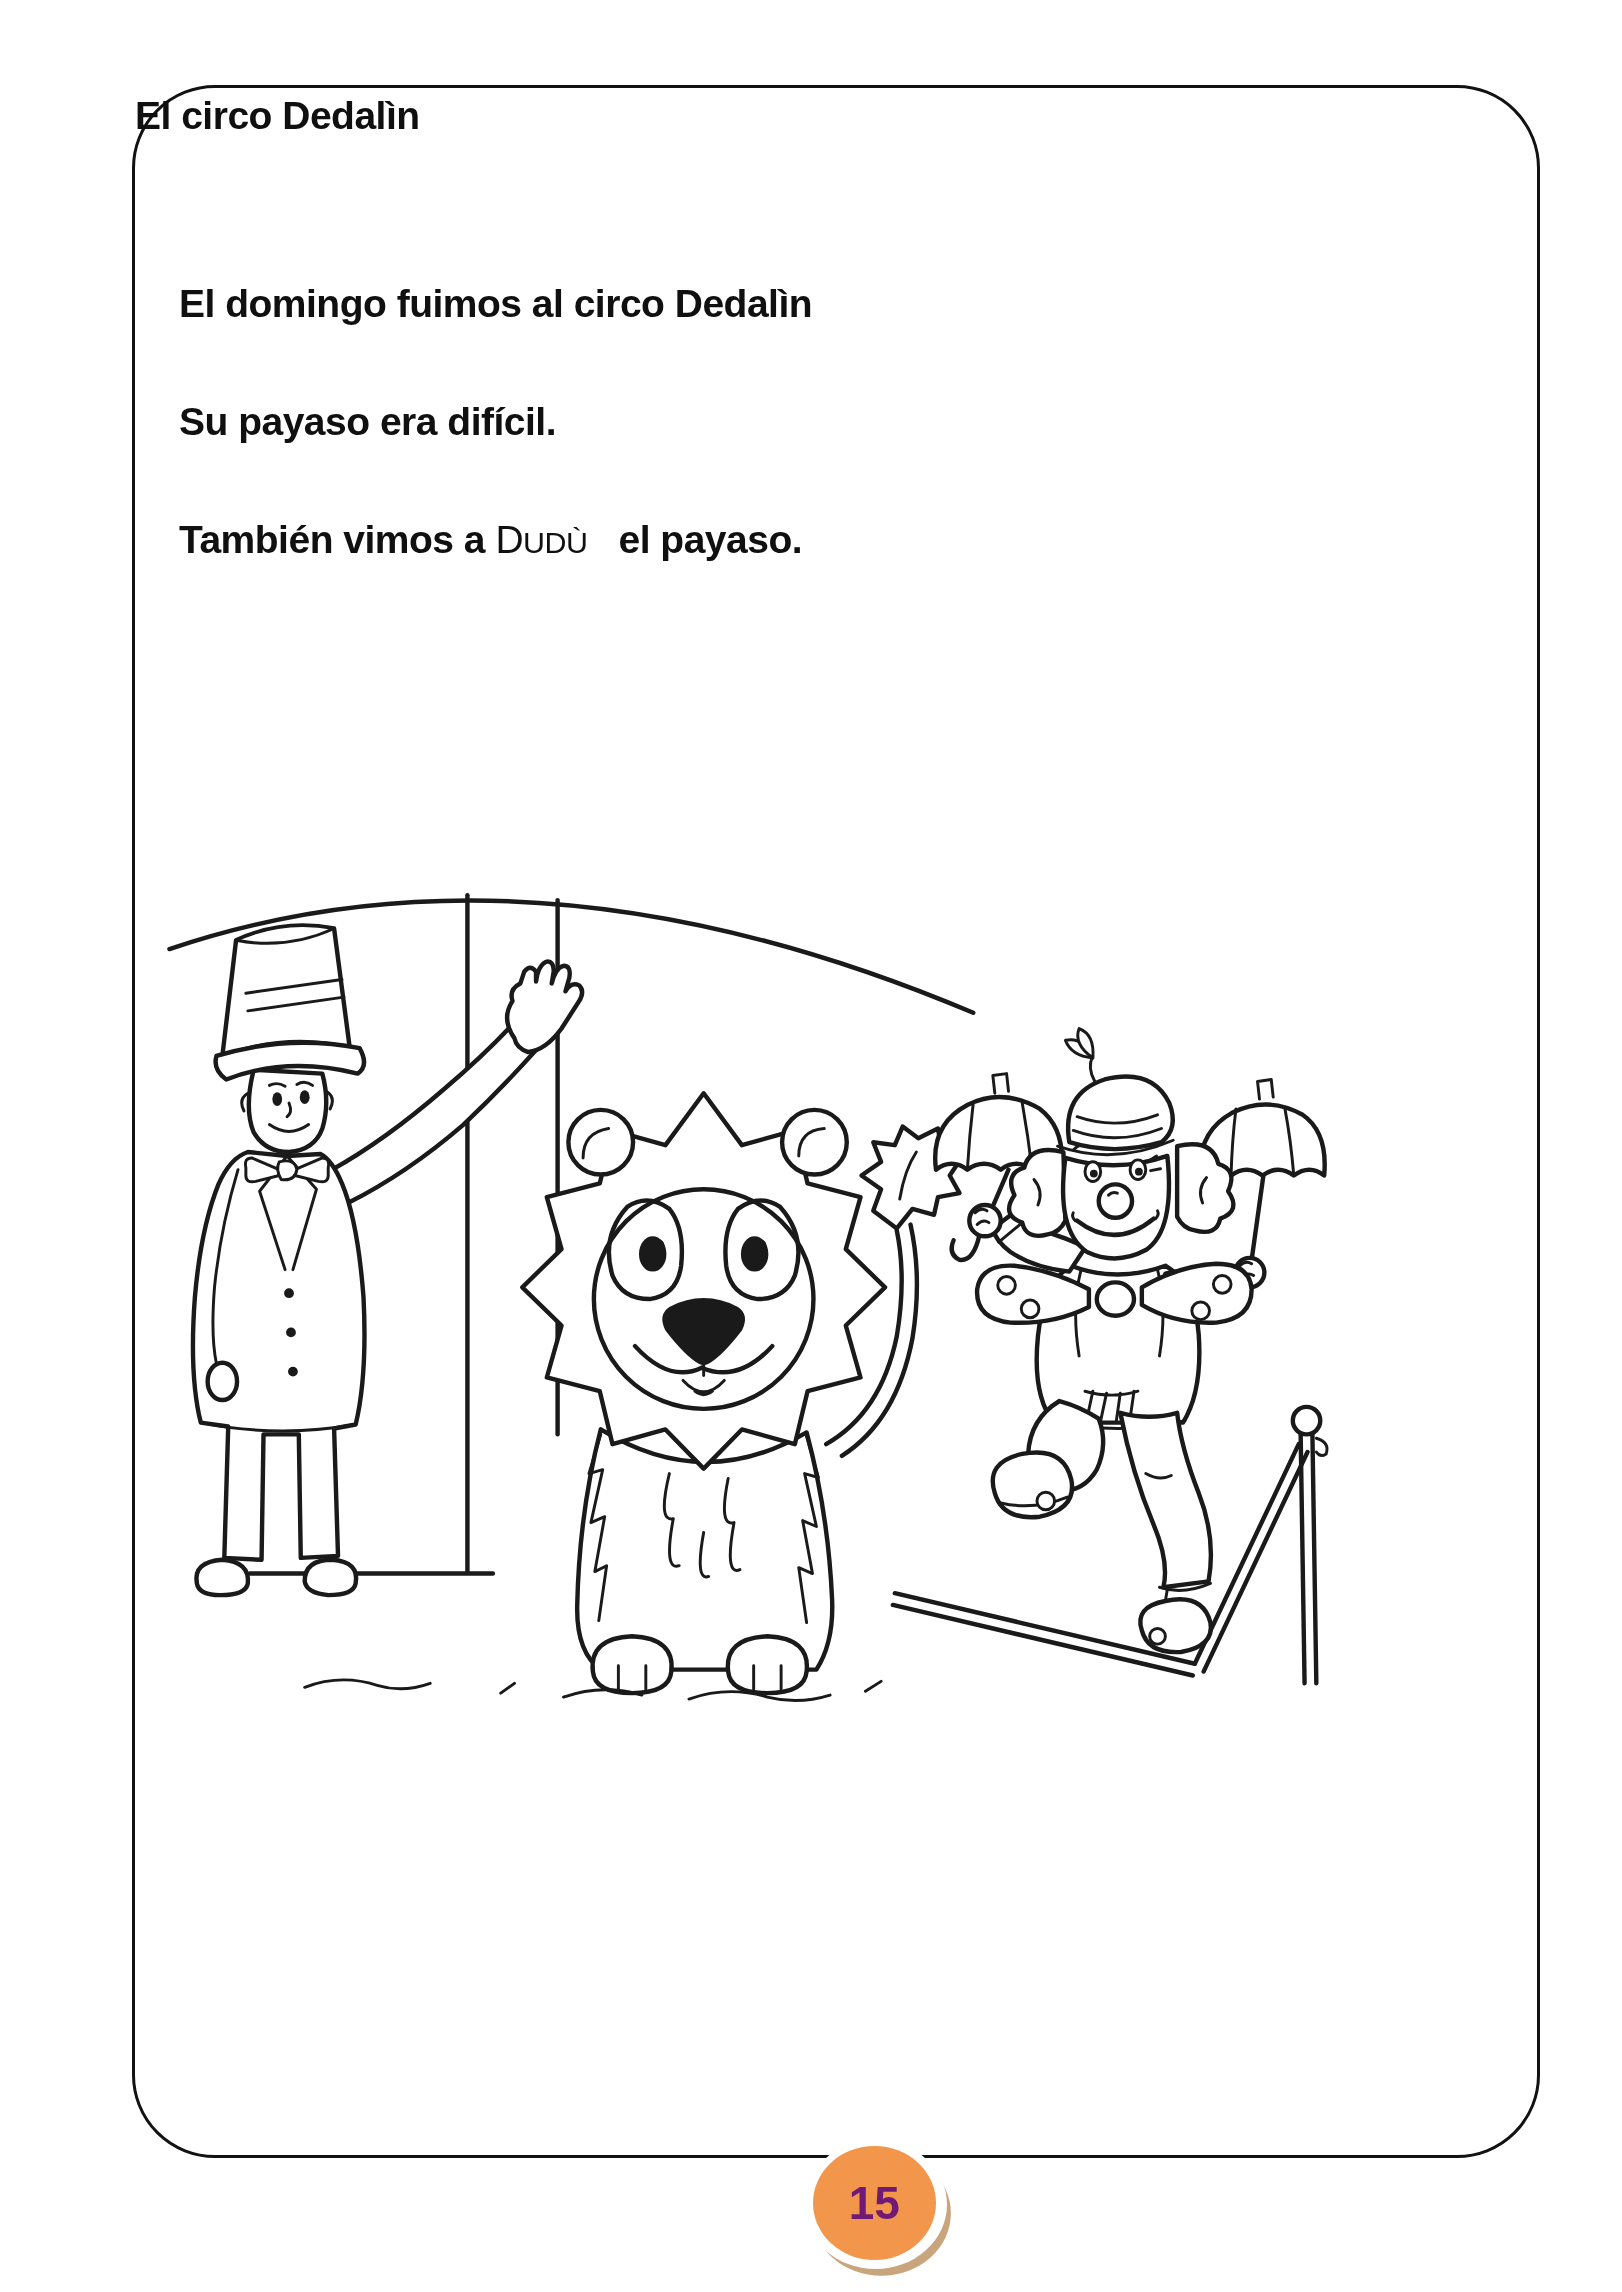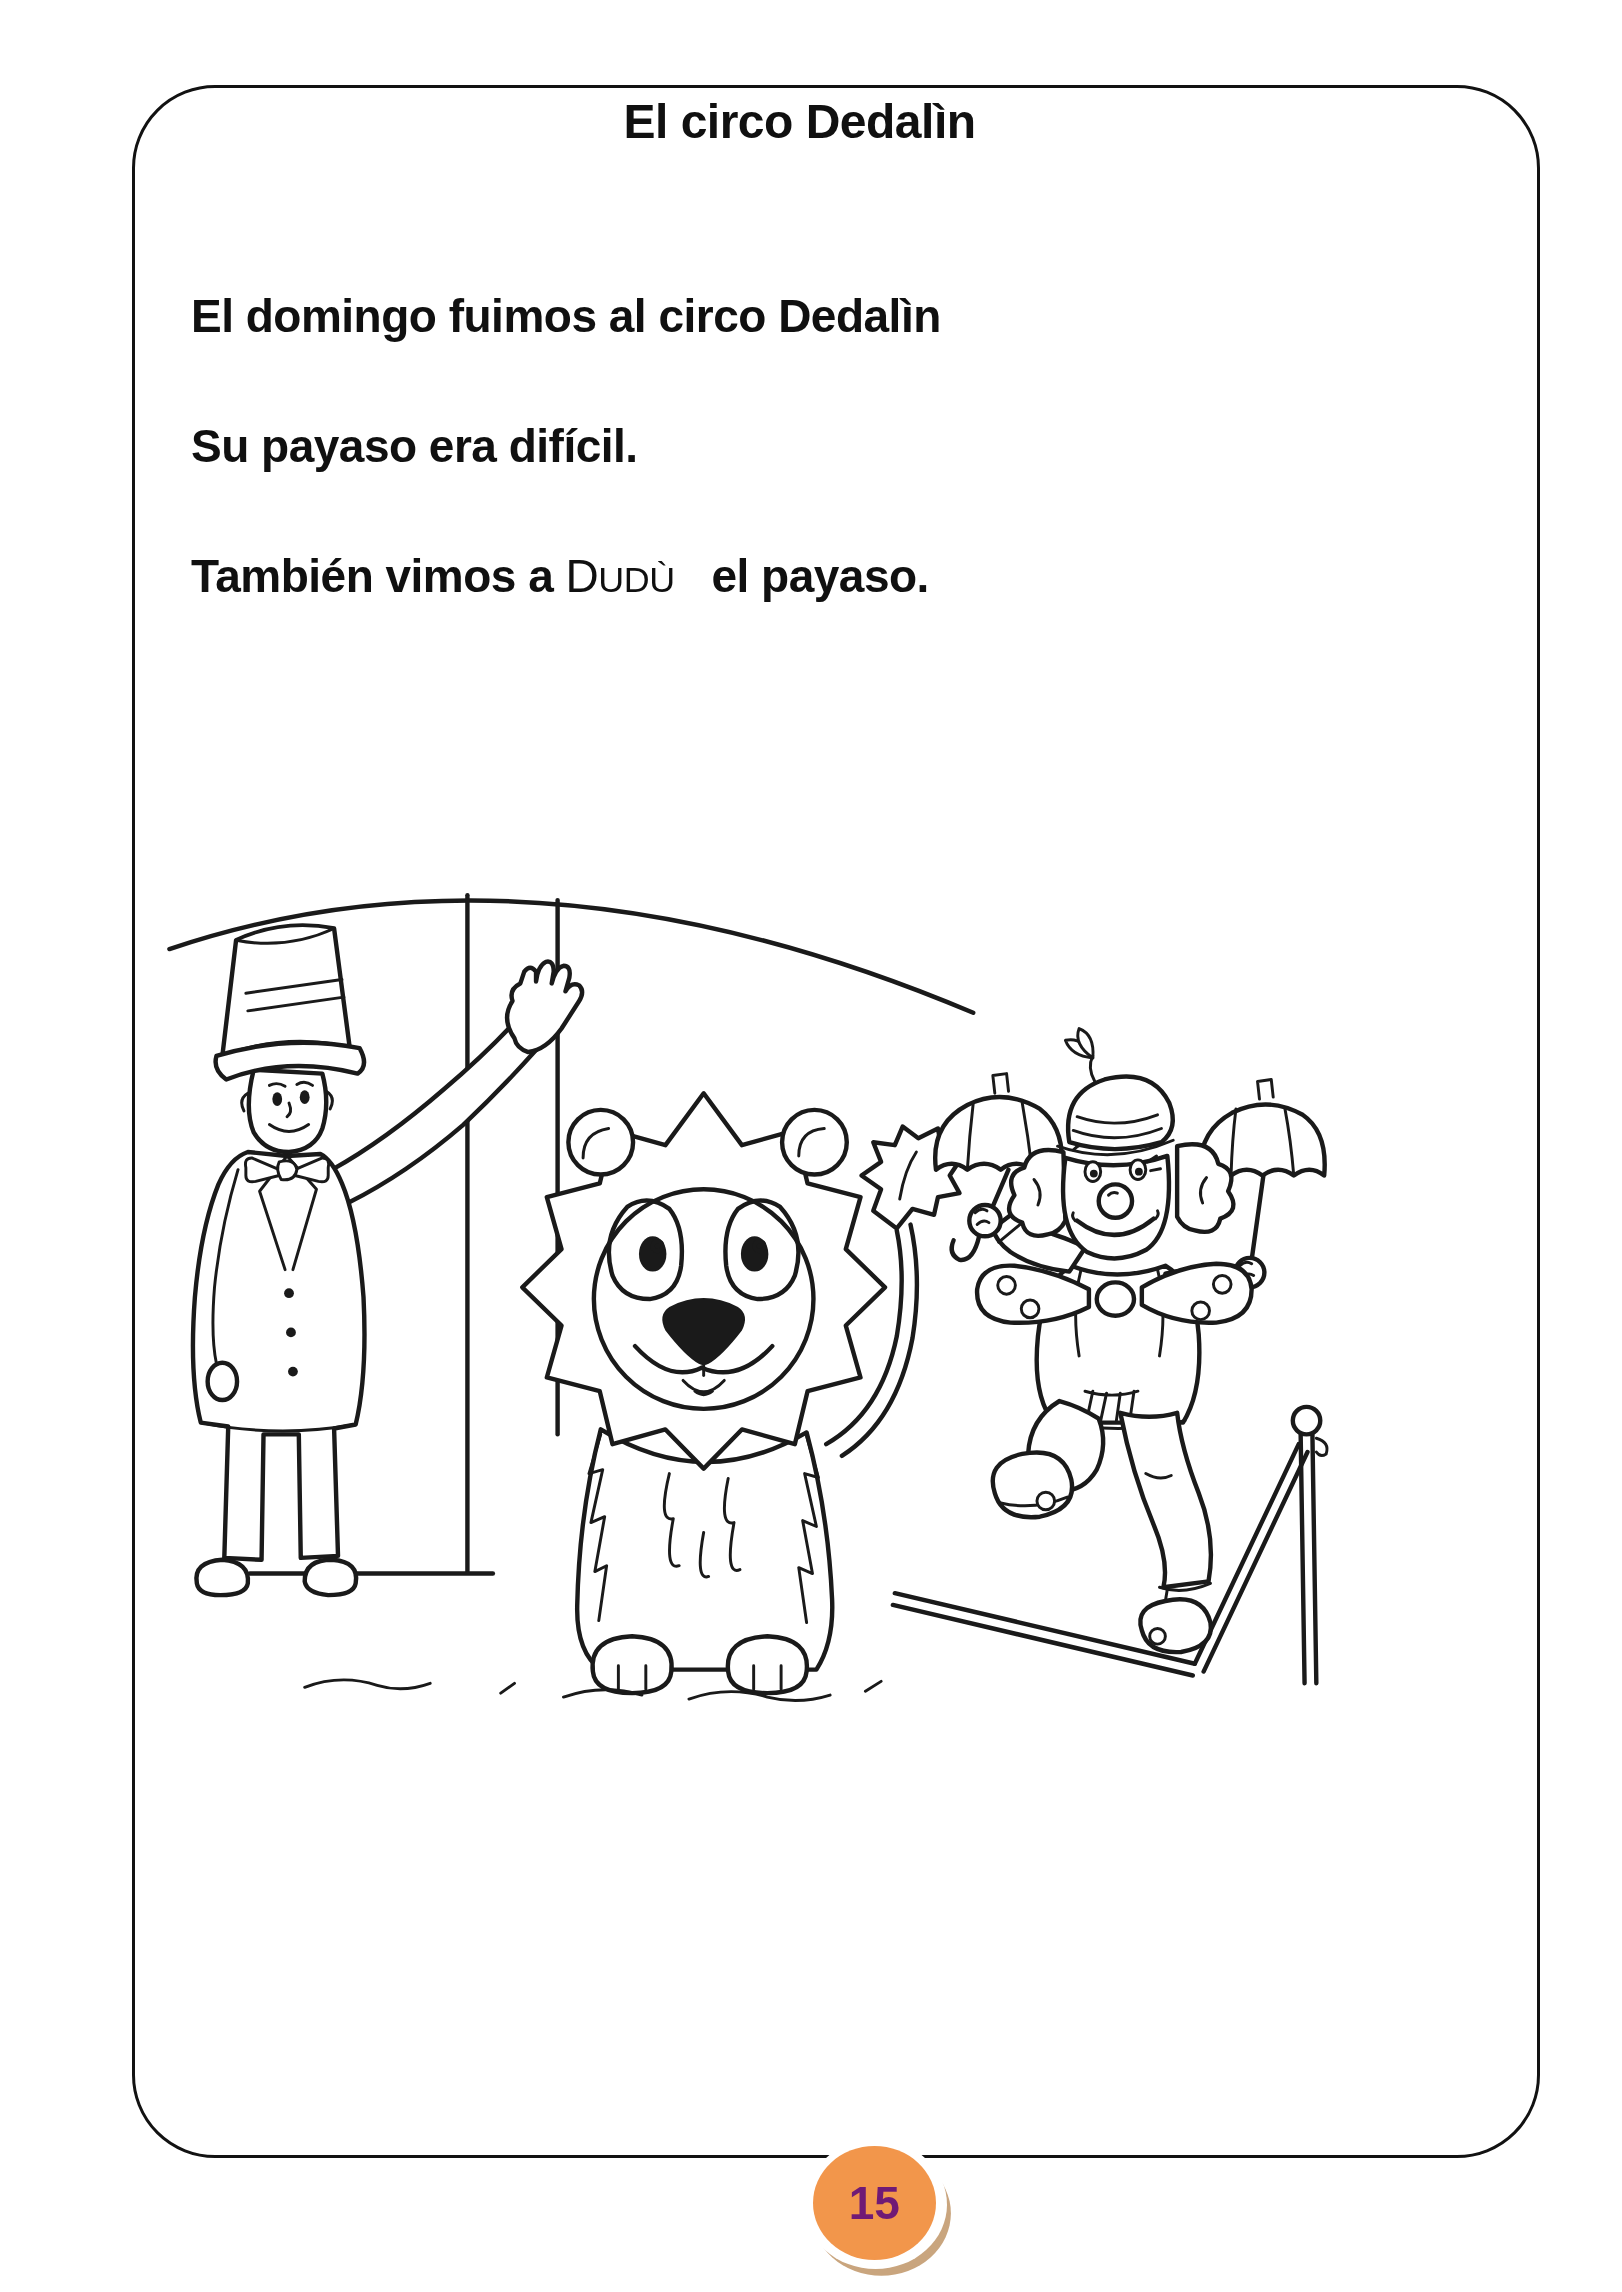--- a/index.html
+++ b/index.html
@@ -15,34 +15,34 @@
     position:absolute;
     left:132px;top:85px;
     width:1402px;height:2067px;
     border:3.9px solid #121212;
     border-radius:83px;
   }
   .title{
     position:absolute;
     top:5.9px;left:0;right:73px;
     margin:0;
-    text-align:center;
-    font-size:48px;
+    text-align:left;
+    font-size:39px;
     font-weight:bold;
     letter-spacing:-0.5px;
     white-space:pre-wrap;
   }
   .body-text{
     position:absolute;
     left:44px;top:157px;
     width:1294px;
   }
   .line{
-    margin:12px;
-    font-size:46px;
+    margin:0;
+    font-size:39px;
     font-weight:bold;
     line-height:118px;
     letter-spacing:-0.5px;
     white-space:pre-wrap;
   }
   .sc-name{font-weight:normal;}
   .sc-rest{font-size:0.78em;}
   .illustration{
     position:absolute;
     left:4.9px;top:758px;

